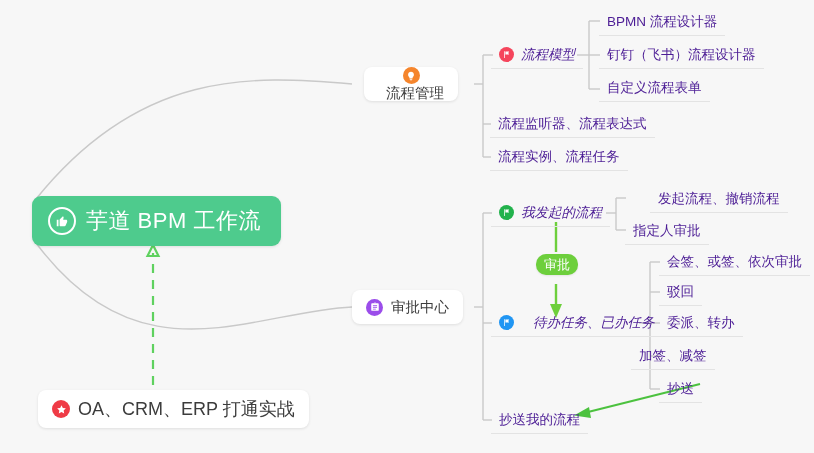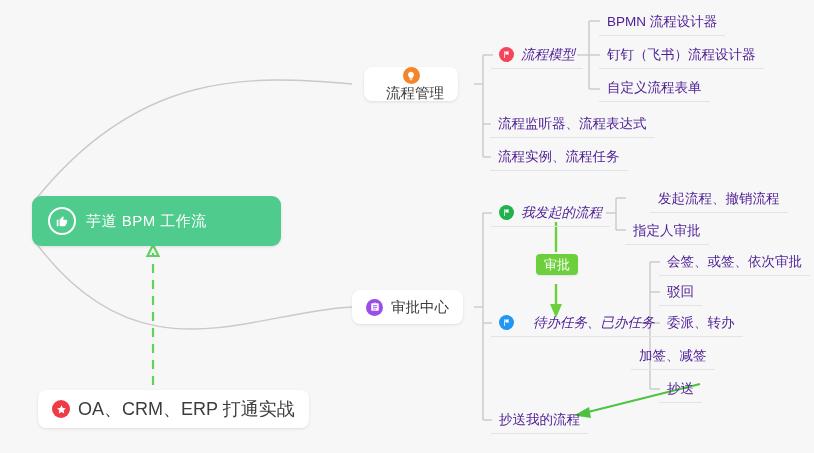--- a/index.html
+++ b/index.html
@@ -14,21 +14,21 @@
   svg.links{position:absolute;left:0;top:0;width:814px;height:453px;pointer-events:none;}
 
   .node{position:absolute;display:flex;align-items:center;box-sizing:border-box;white-space:nowrap;}
 
   
   .root{
     left:32px;top:196px;width:249px;height:50px;
     background:#4ecb8d;border-radius:9px;
     padding:0 16px;
     box-shadow:0 1px 3px rgba(0,0,0,.10);
-    color:#ffffff;font-size:15px;letter-spacing:.5px;
+    color:#ffffff;font-size:22px;letter-spacing:.5px;
   }
   .root .label{margin-left:10px;font-weight:400;}
 
   
   .card{
     background:#ffffff;border-radius:8px;
     box-shadow:0 1px 3px rgba(0,0,0,.10);
     padding:0 14px;height:34px;
     color:#3c3c3c;font-size:14.5px;
   }
@@ -46,21 +46,21 @@
   }
   .leaf .label{margin-left:7px;font-style:italic;}
 
   
   .ico{width:17px;height:17px;border-radius:50%;flex:0 0 auto;position:relative;
        display:inline-flex;align-items:center;justify-content:center;}
   .ico svg{display:block;}
   .ico-root{width:24px;height:24px;border:2px solid #ffffff;background:transparent;}
 
   .badge{
-    position:absolute;background:#6dcf3c;color:#fff;border-radius:4px;
+    position:absolute;background:#6dcf3c;color:#fff;border-radius:10px;
     font-size:13px;padding:4px 8px;left:536px;top:254px;line-height:1;
     box-shadow:0 1px 2px rgba(0,0,0,.08);
   }
 </style>
 </head>
 <body>
 
 <div id="stage">
 
   <svg class="links" viewBox="0 0 814 453">

